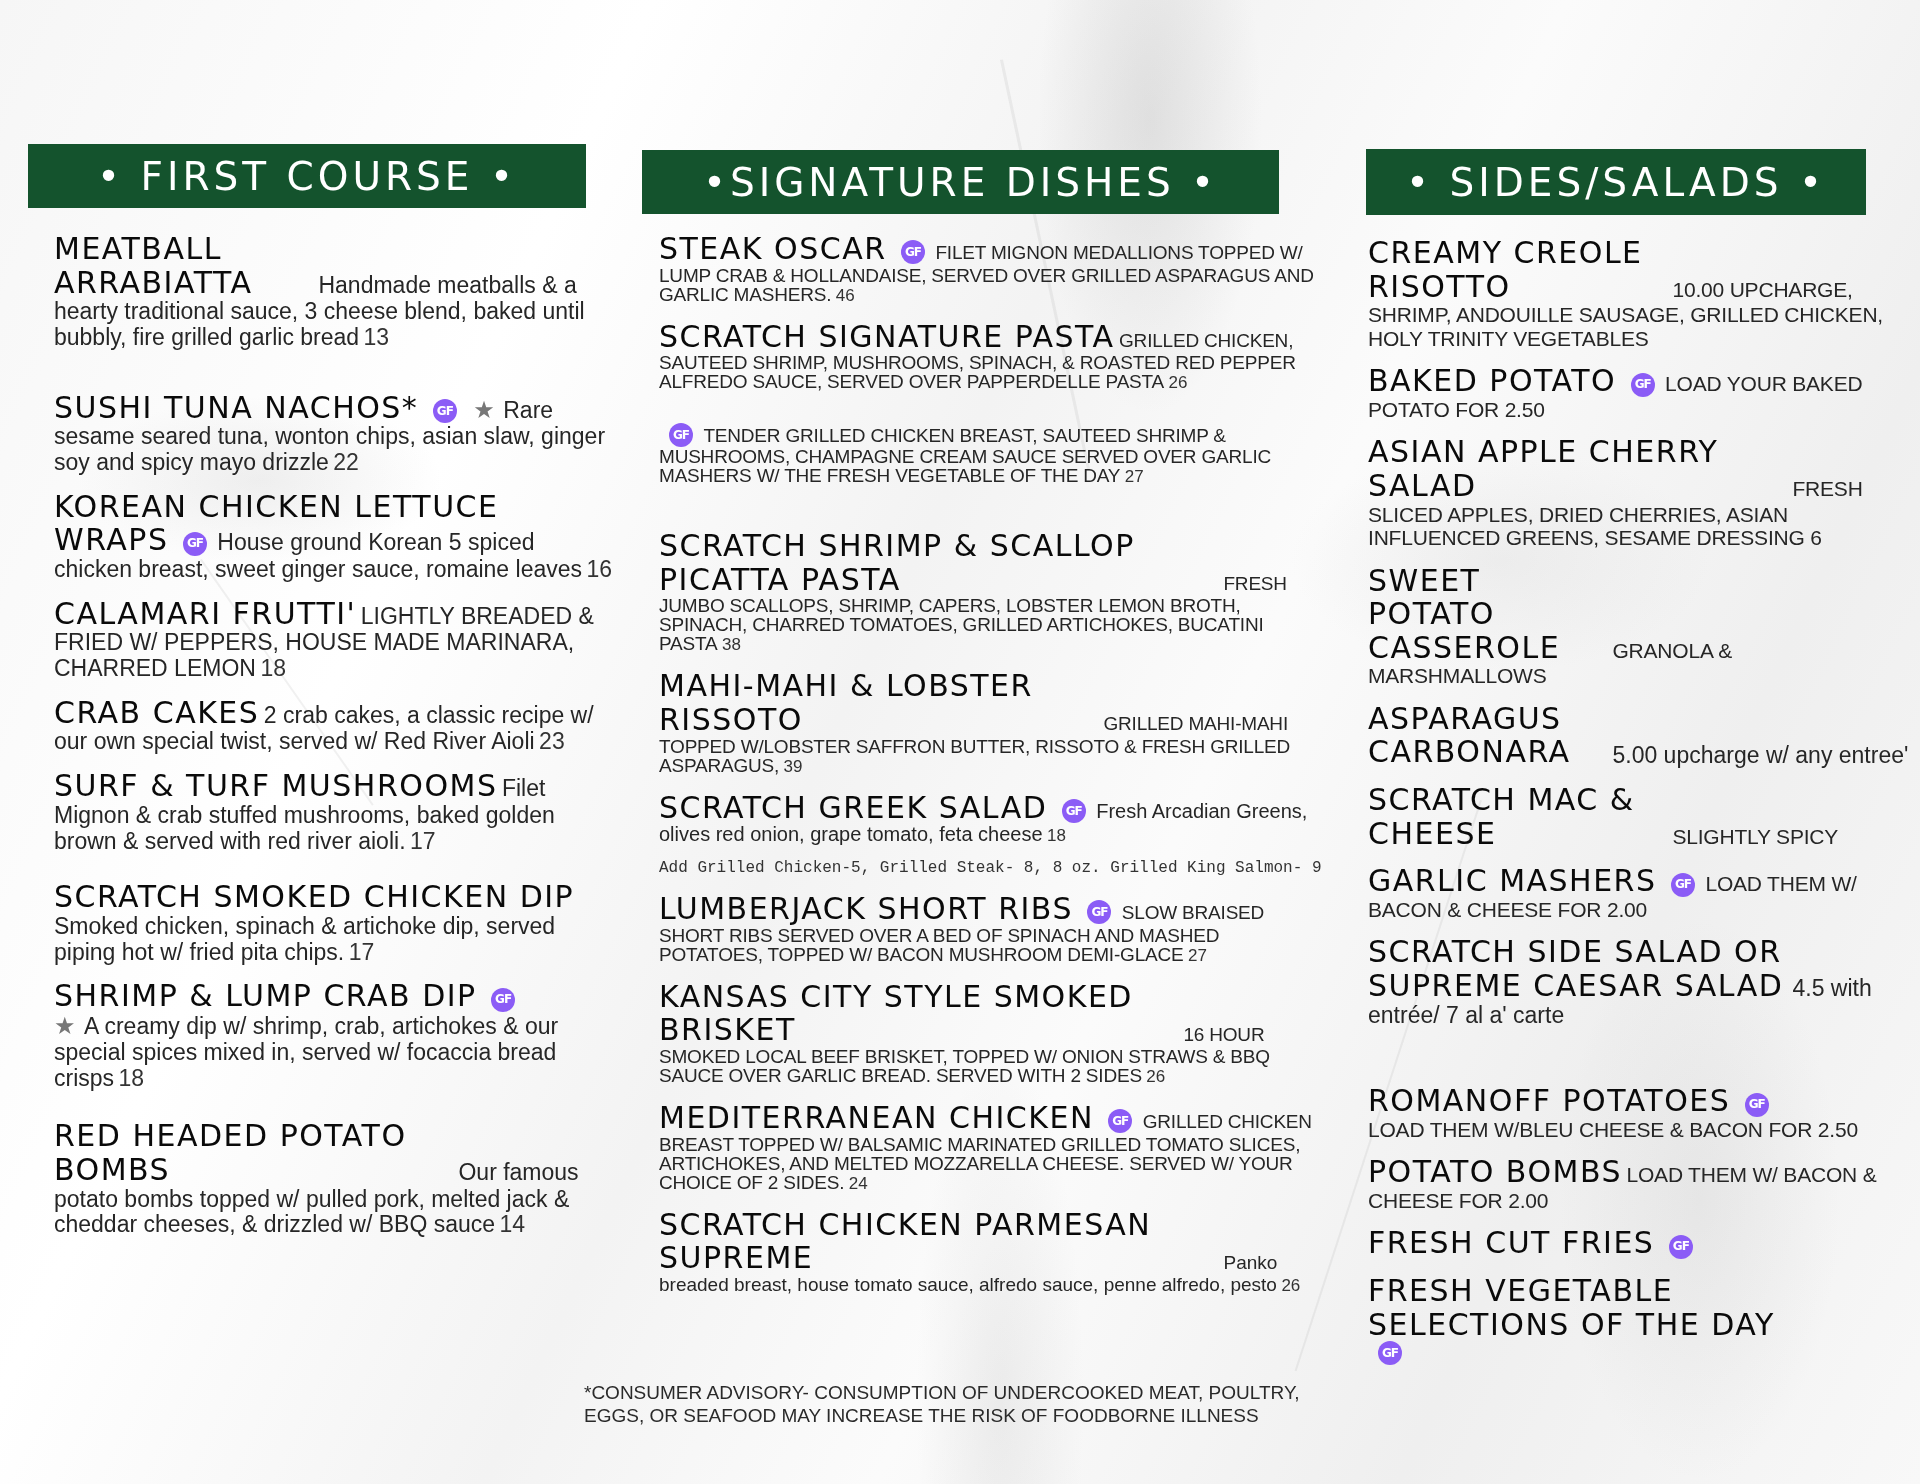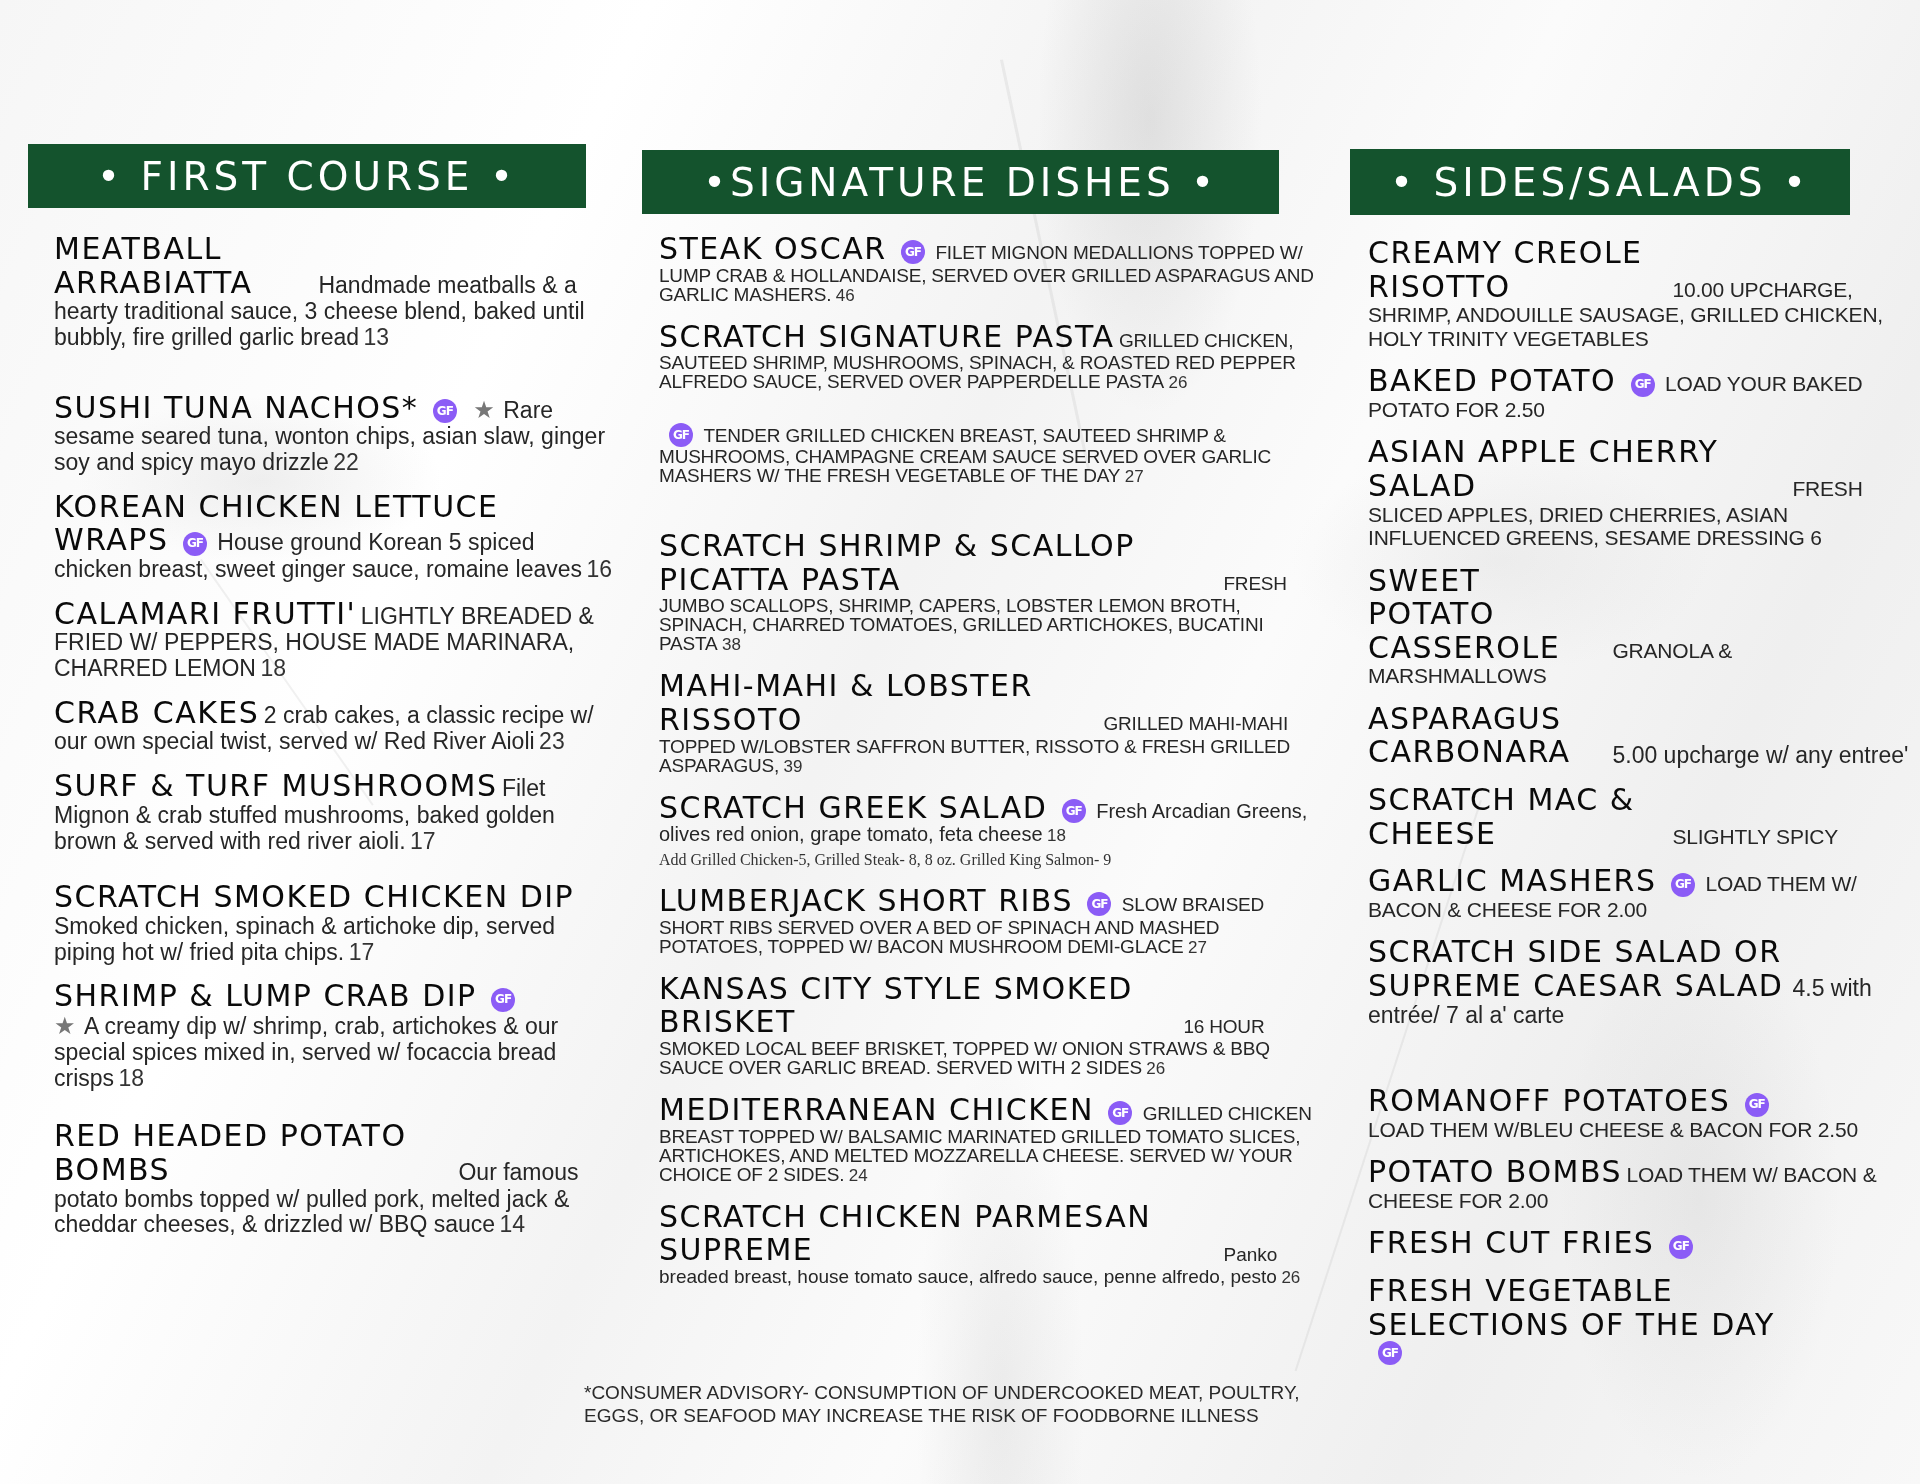--- a/index.html
+++ b/index.html
@@ -27,21 +27,21 @@
     background: #14532d;
     color: #fff;
     font-family: "DejaVu Sans", sans-serif;
     font-size: 39px;
     letter-spacing: 4px;
     text-align: center;
     display: flex; align-items: center; justify-content: center;
   }
   .col-1 .section-header { top: 144px; left: 0; width: 558px; height: 64px; }
   .col-2 .section-header { top: 150px; left: 0; width: 637px; height: 64px; }
-  .col-3 .section-header { top: 149px; left: 0; width: 500px; height: 66px; }
+  .col-3 .section-header { top: 149px; left: 16px; width: 500px; height: 66px; }
 
   .items { position: absolute; left: 26px; right: 0; }
   .col-1 .items { top: 232px; }
   .col-2 .items { top: 232px; left: 17px; }
   .col-3 .items { top: 236px; left: 18px; }
 
   .item { margin-bottom: 14px; line-height: 1.12; }
   .item-name {
     font-family: "DejaVu Sans", sans-serif;
     font-size: 30px;
@@ -51,21 +51,21 @@
   .item-desc {
     font-family: "Liberation Sans", sans-serif;
     font-size: 23px;
     color: #262626;
   }
   .col-2 .item-desc.caps, .col-3 .item-desc.caps { font-size: 19px; letter-spacing: -0.2px; }
   .col-2 .item { line-height: 1.0; margin-bottom: 16px; }
   .col-2 .item-name { font-size: 30px; line-height: 1.12; }
   .item-price { font-family: "Liberation Sans", sans-serif; color: #333; }
   .col-2 .item-price { font-size: 17px; }
-  .item-note { display: block; font-size: 16px; color: #333; font-family: Liberation Serif, serif; margin-top: 8px; }
+  .item-note { display: block; font-size: 16px; color: #333; font-family: Liberation Mono, monospace; margin-top: 16px; }
 
   .gf-icon {
     display: inline-flex; align-items: center; justify-content: center;
     width: 24px; height: 24px; border-radius: 50%;
     background: #8b5cf6; color: #fff;
     font-family: "DejaVu Sans", sans-serif; font-weight: bold;
     font-size: 12px; letter-spacing: -1px;
     vertical-align: 3px; margin: 0 6px 0 10px;
   }
   .star-icon { color: #777; font-size: 24px; margin: 0 4px 0 6px; }

